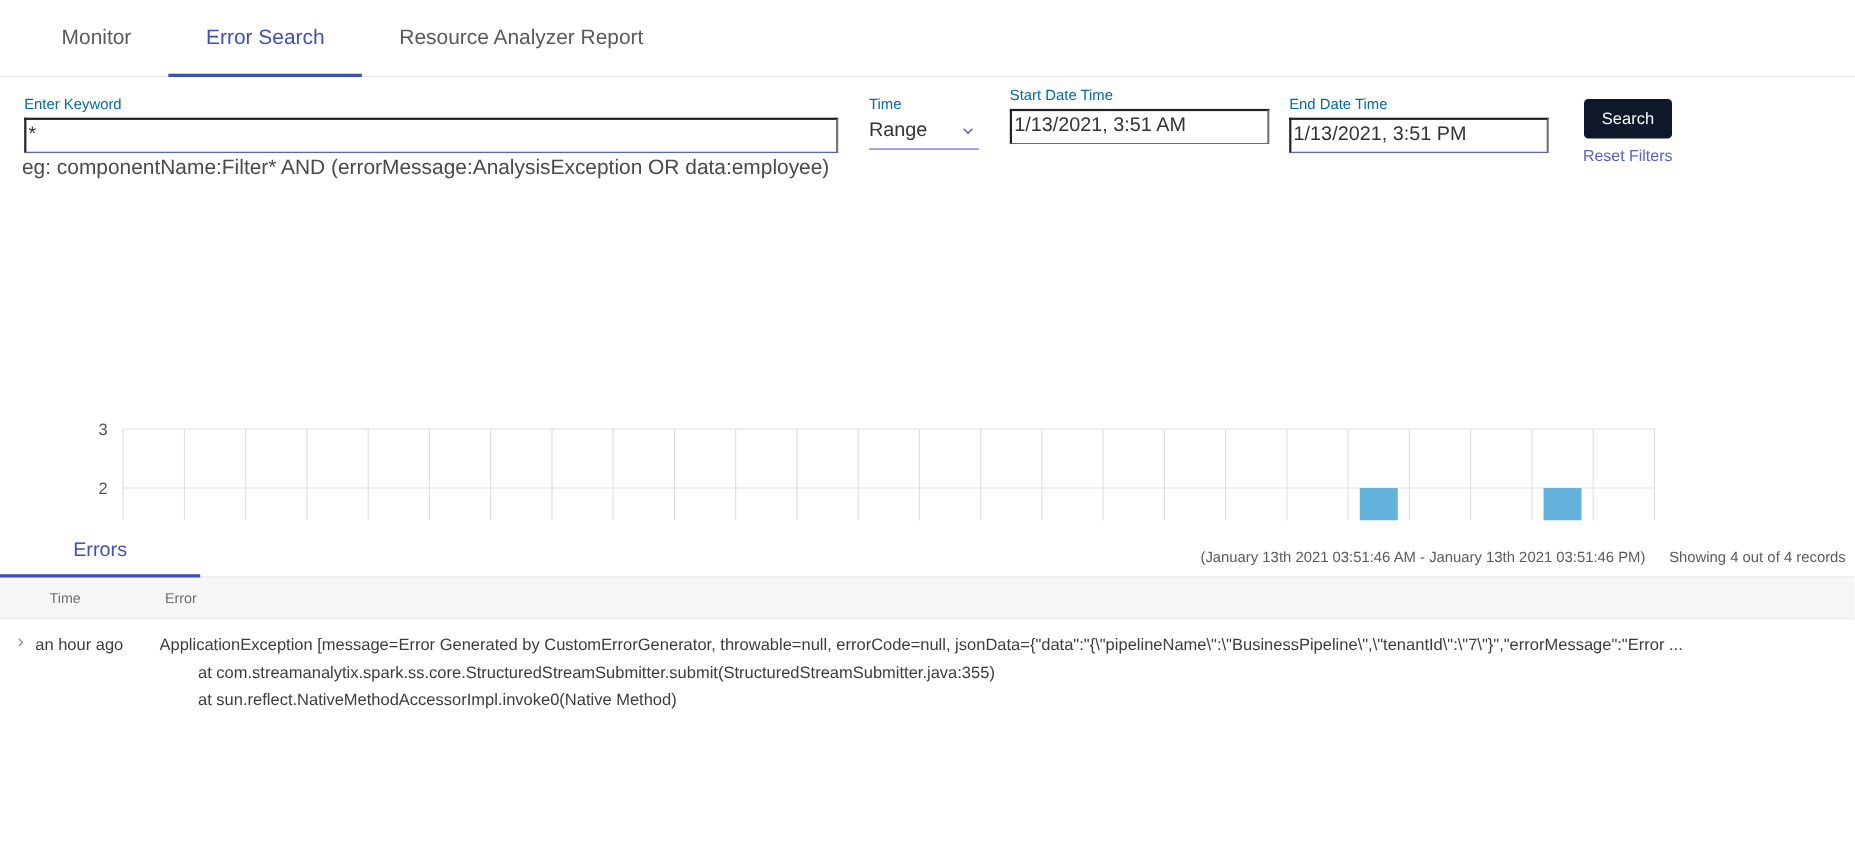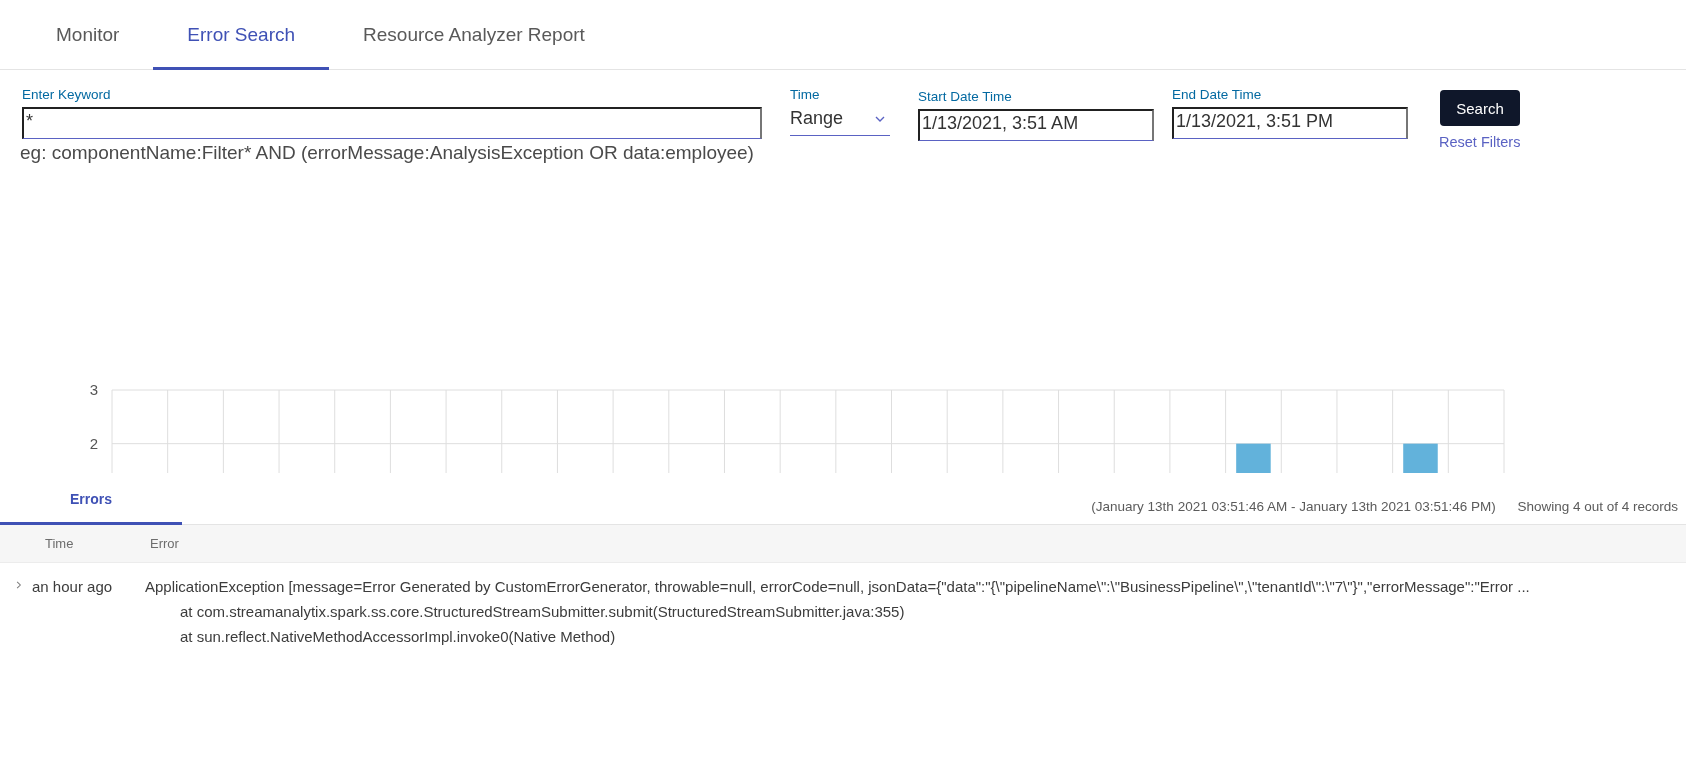--- a/index.html
+++ b/index.html
@@ -63,21 +63,21 @@
     line-height: 22px;
     padding-bottom: 6px;
     border-bottom: 1px solid #5a62c3;
     background: transparent;
     outline: none;
     font-family: "Liberation Sans", sans-serif;
     width: 100%;
   }
   .keyword-field { left: 22px; top: 18px; width: 740px; }
   .time-field    { left: 790px; top: 18px; width: 100px; }
-  .start-field   { left: 918px; top: 20px; width: 236px; }
+  .start-field   { left: 918px; top: 10px; width: 236px; }
   .end-field     { left: 1172px; top: 18px; width: 236px; justify-content: flex-end; }
 
   .select-wrap { position: relative; }
   .select-wrap .chev {
     position: absolute;
     right: 2px;
     top: 4px;
     pointer-events: none;
     color: #5a62c3;
   }
@@ -123,29 +123,28 @@
   
   .bottom-tabs {
     position: relative;
     height: 52px;
     border-bottom: 1px solid #e4e4e4;
     display: flex;
     align-items: flex-end;
     padding-left: 0;
   }
   .btab {
-    font-size: 14px;
+    font-size: 18px;
     color: #616161;
     width: 182px;
     text-align: center;
     height: 50px;
     line-height: 50px;
     cursor: pointer;
     position: relative;
-    font-weight: bold;
   }
   .btab.active { color: #3f51b5; }
   .btab.active::after {
     content: "";
     position: absolute;
     left: 0; right: 0; bottom: -1px;
     height: 3px;
     background: #3f51b5;
   }
   .records-info {

